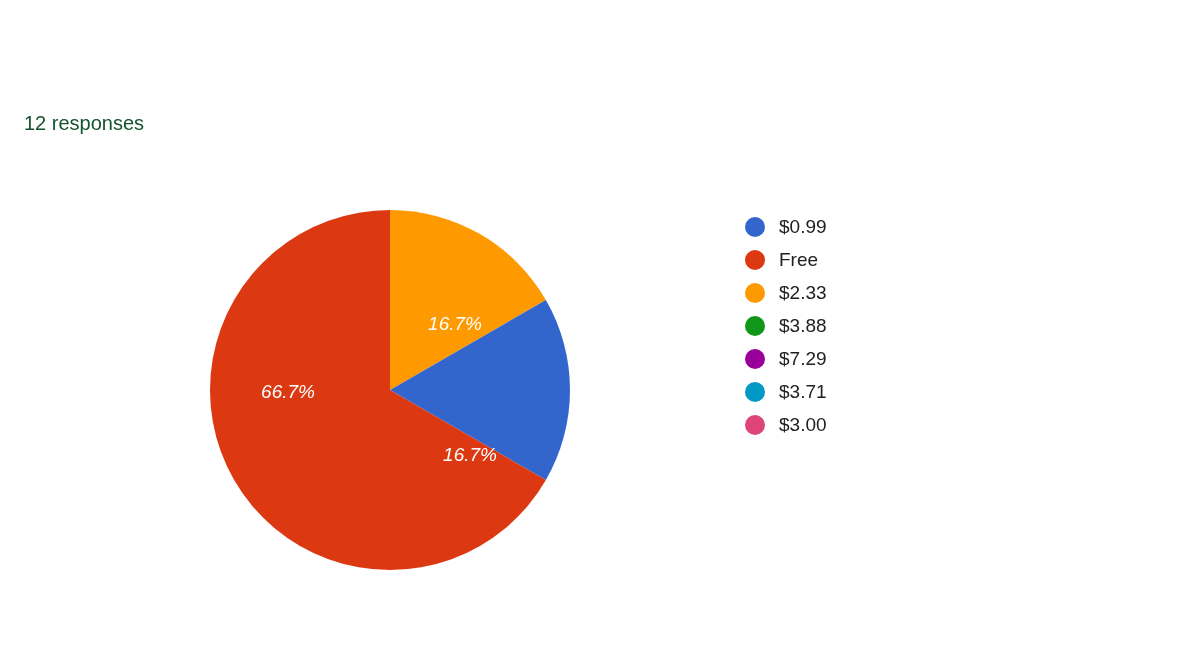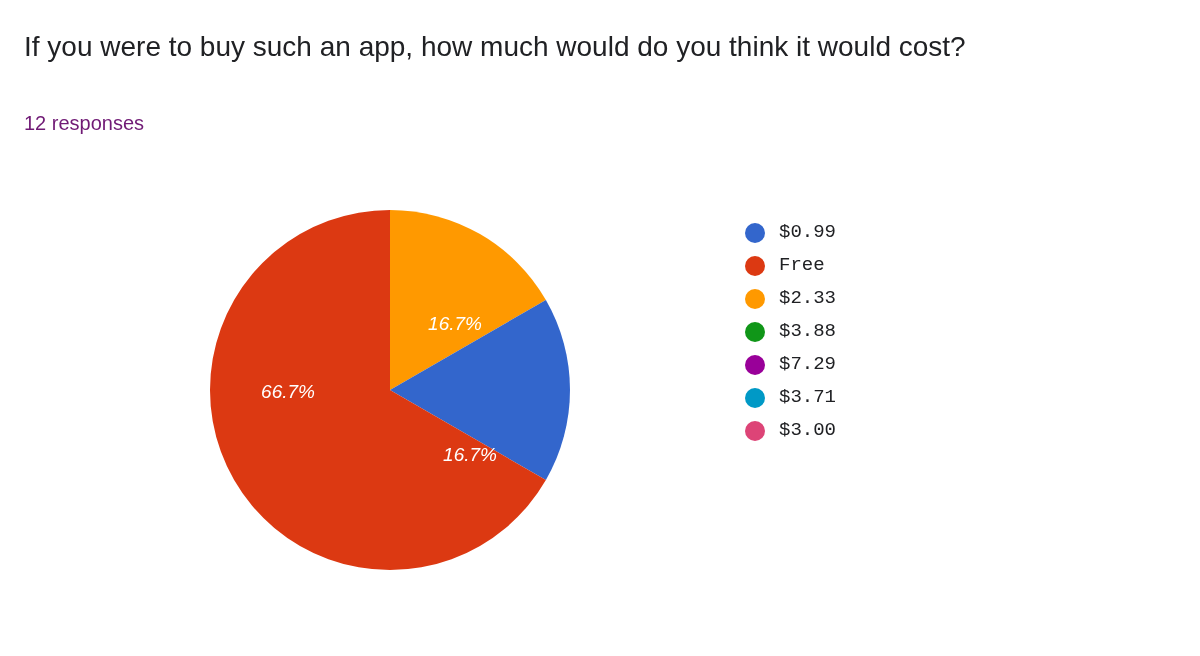--- a/index.html
+++ b/index.html
@@ -24,21 +24,21 @@
     font-size: 28px;
     line-height: 1.35;
     color: #202124;
     font-weight: 400;
   }
   .subtitle {
     position: absolute;
     left: 24px;
     top: 112px;
     font-size: 20px;
-    color: #701a75;
+    color: #14532d;
     font-weight: 400;
   }
   .chart-area {
     position: absolute;
     left: 200px;
     top: 200px;
     width: 380px;
     height: 380px;
     font-style: italic;
   }
@@ -55,38 +55,36 @@
   }
   .legend {
     position: absolute;
     left: 745px;
     top: 210px;
     font-size: 19px;
     color: #202124;
   }
   .legend-item {
     display: flex;
-    align-items: flex-end;
+    align-items: center;
     height: 33px;
-    font-family: Liberation Mono, monospace;
   }
   .legend-swatch {
     width: 20px;
     height: 20px;
     border-radius: 50%;
     margin-right: 14px;
     flex: 0 0 20px;
   }
 </style>
 </head>
 <body>
 
 <div class="container">
 
-  <div class="title">If you were to buy such an app, how much would do you think it would cost?</div>
   <div class="subtitle">12 responses</div>
 
   <div class="chart-area">
     <svg viewBox="0 0 380 380">
 
       <path d="M190,190 L190,10 A180,180 0 0,1 345.88,100 Z" fill="#ff9900"></path>
 
       <path d="M190,190 L345.88,100 A180,180 0 0,1 345.88,280 Z" fill="#3366cc"></path>
 
       <path d="M190,190 L345.88,280 A180,180 0 1,1 190,10 Z" fill="#dc3912"></path>

